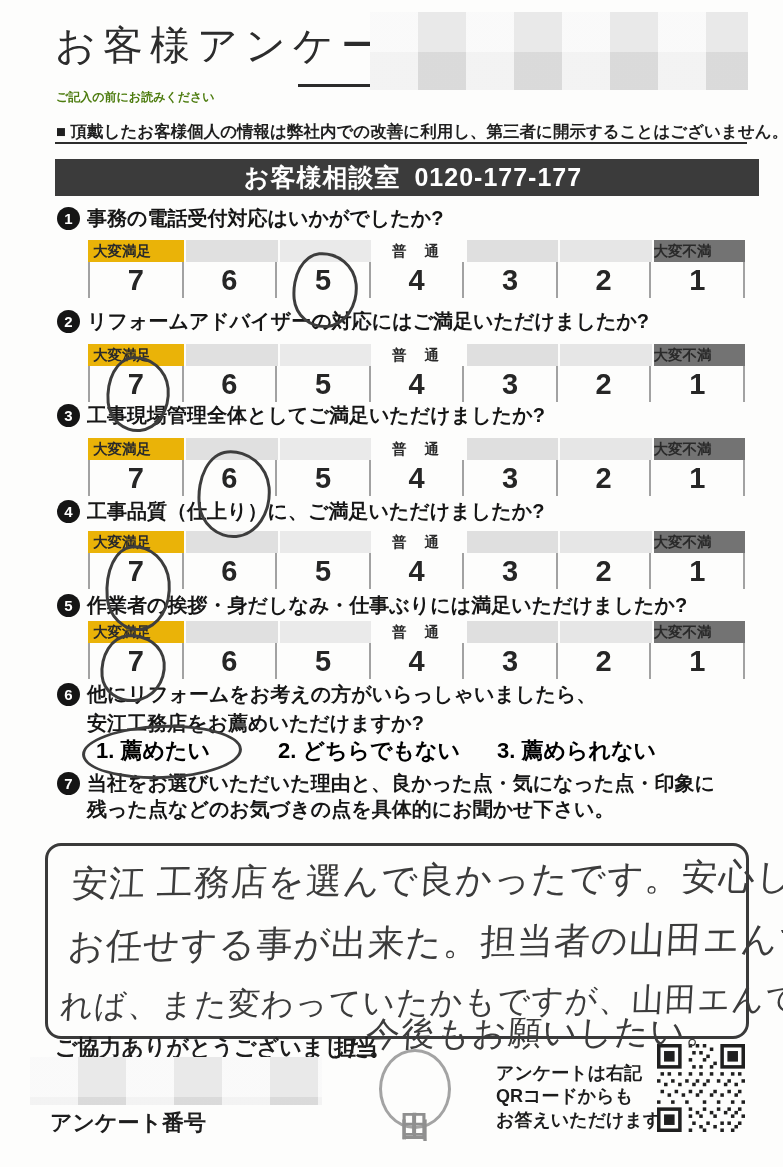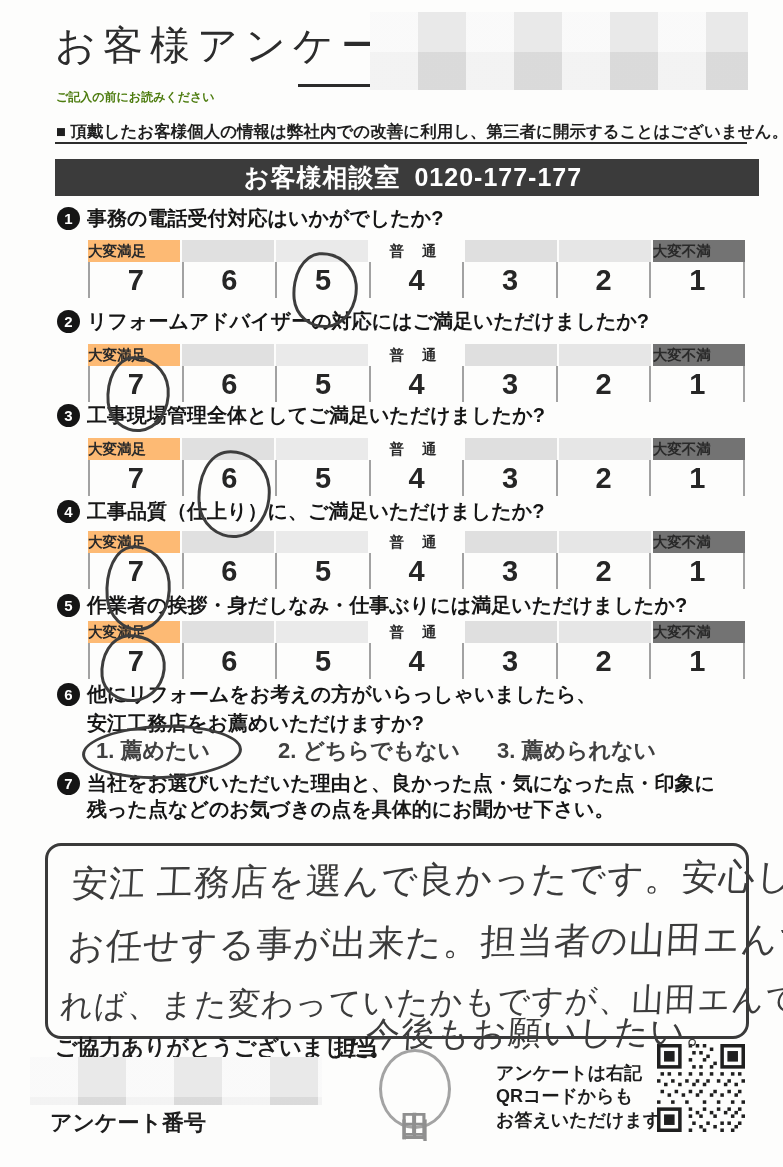--- a/index.html
+++ b/index.html
@@ -27,38 +27,38 @@
   .qnum{flex:none;width:23px;height:23px;border-radius:50%;background:#151515;color:#fff;
         display:flex;align-items:center;justify-content:center;font-size:15px;font-weight:bold;margin:2px 7px 0 0;}
   .qline2{font-size:20px;font-weight:bold;color:#161616;white-space:nowrap;}
 
   
   .scale{left:88px;width:657px;}
   .sh{display:flex;height:22px;}
   .shc{flex:1;margin-right:2px;font-size:14.5px;font-weight:bold;color:#2a2a2a;
        display:flex;align-items:center;white-space:nowrap;overflow:visible;}
   .shc:last-child{margin-right:0;}
-  .shc:nth-child(1){background:#fdba74;}
+  .shc:nth-child(1){background:#eab308;padding-left:5px;}
   .shc:nth-child(2){background:#e0e0e0;}
   .shc:nth-child(3){background:#eaeaea;}
   .shc:nth-child(4){background:transparent;justify-content:center;letter-spacing:7px;}
   .shc:nth-child(5){background:#dfdfdf;}
   .shc:nth-child(6){background:#e6e6e6;}
   .shc:nth-child(7){background:#737373;padding-left:0;}
   .sn{display:flex;height:36px;}
   .snc{flex:1;display:flex;align-items:center;justify-content:center;
        font-size:29px;font-weight:bold;color:#262626;border-left:2px solid #a2a2a2;}
   .sn .snc:last-child{border-right:2px solid #a2a2a2;}
 
   
   .hand-circle{position:absolute;border:3.5px solid #3d3d3d;
      border-radius:46% 54% 52% 48% / 58% 46% 54% 42%;transform:rotate(-5deg);z-index:5;}
   .hand-oval{position:absolute;border:3.5px solid #3d3d3d;border-radius:50%;transform:rotate(-2deg);z-index:5;}
 
-  .opt{position:absolute;font-size:22px;font-weight:bold;color:#404040;white-space:nowrap;}
+  .opt{position:absolute;font-size:22px;font-weight:bold;color:#000000;white-space:nowrap;}
 
   
   .comment-box{border:3px solid #3a3a3a;border-radius:16px;background:transparent;}
   .hand{position:absolute;font-size:36px;color:#3c3c3c;letter-spacing:1px;white-space:nowrap;
         transform:rotate(-0.6deg) skewX(-4deg);z-index:6;}
 
   
   .ftxt{font-size:22px;font-weight:bold;color:#1d1d1d;white-space:nowrap;}
   .stamp{width:66px;height:74px;border:3.5px solid #a3a3a3;border-radius:50%;
          display:flex;align-items:center;justify-content:center;}

